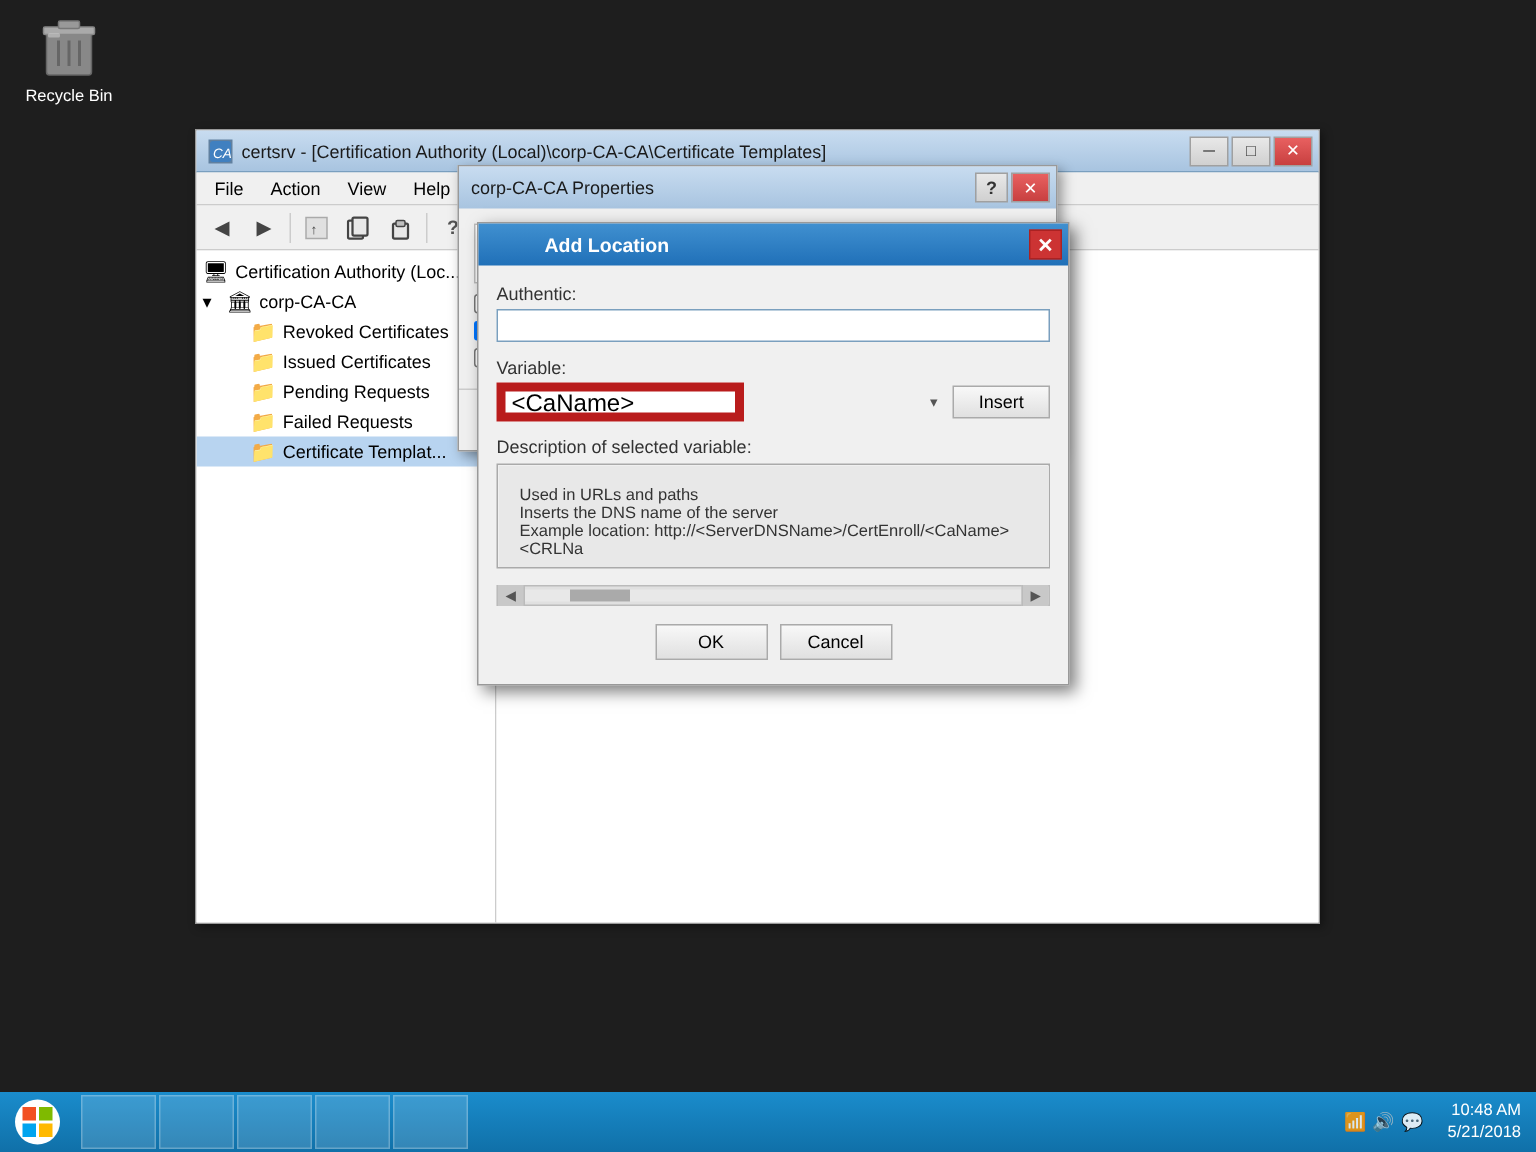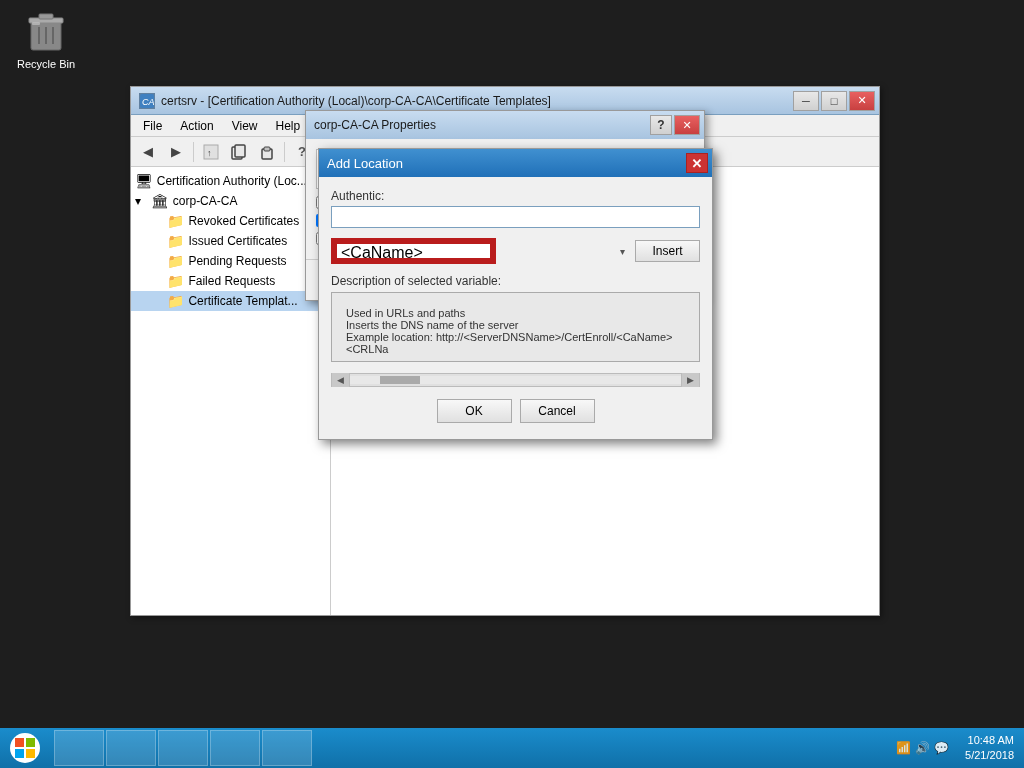--- a/index.html
+++ b/index.html
@@ -295,21 +295,22 @@
       height: 28px;
       display: flex;
       align-items: center;
       justify-content: space-between;
       padding: 0 4px 0 8px;
     }
 
     .add-location-title {
       font-size: 13px;
       color: white;
-      font-weight: normal;
+      font-weight: bold;
+      margin-left: 36px;
     }
 
     .add-location-close-btn {
       width: 22px;
       height: 20px;
       background: #cc3333;
       border: 1px solid #aa2222;
       display: flex;
       align-items: center;
       justify-content: center;
@@ -690,20 +691,21 @@
     <div class="add-location-titlebar">
       <span class="add-location-title">Add Location</span>
       <div class="add-location-close-btn">✕</div>
     </div>
 
     <div class="add-location-content">
 
       <div class="field-label">Authentic:</div>
       <input type="text" class="location-input" value="" style="">
 
+      <div class="field-label">Variable:</div>
       <div class="variable-row">
         <div class="variable-select-wrapper">
           <select class="variable-select">
             <option>&lt;CaName&gt;</option>
             <option>&lt;ServerDNSName&gt;</option>
             <option>&lt;CRLNameSuffix&gt;</option>
             <option>&lt;DeltaCRLAllowed&gt;</option>
           </select>
         </div>
         <button class="insert-btn">Insert</button>

